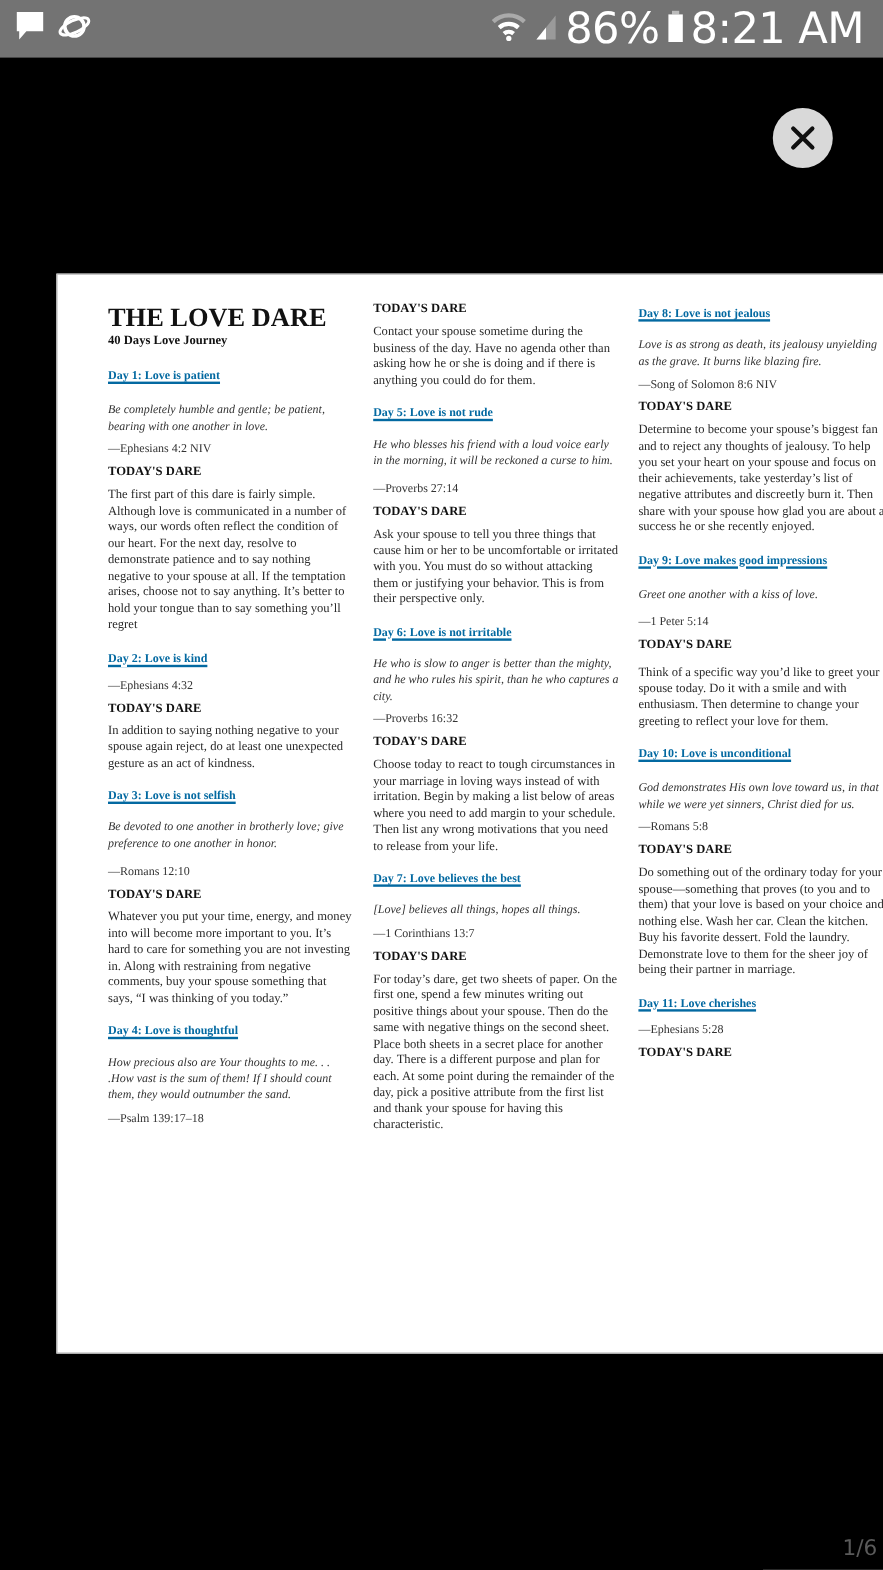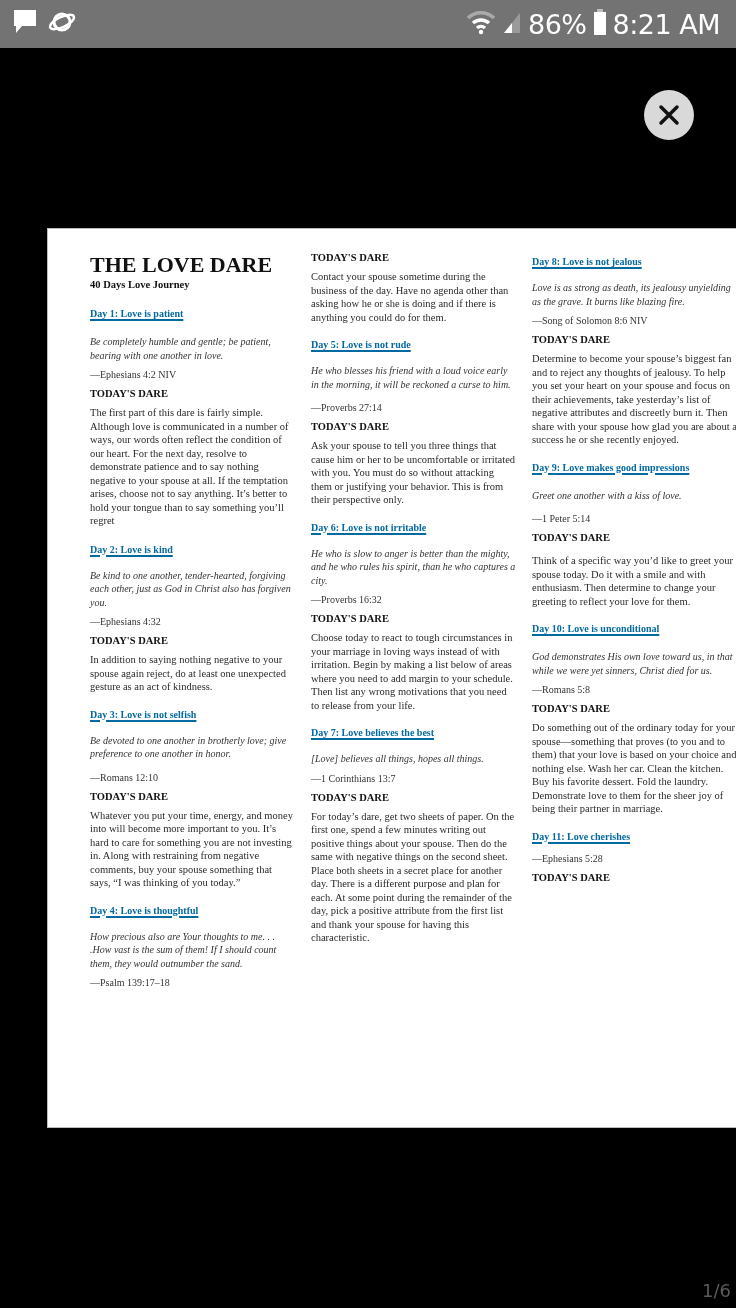--- a/index.html
+++ b/index.html
@@ -9,21 +9,21 @@
       font-family: "Liberation Sans", sans-serif;
     }
     .status-bar {
       position: absolute; left: 0; top: 0; width: 736px; height: 48px;
       background: #737373; color: #fff;
       display: flex; align-items: center; justify-content: space-between;
       padding: 0 16px 0 12px;
     }
     .sb-left, .sb-right { display: flex; align-items: center; gap: 10px; }
     .sb-right { gap: 6px; }
-    .sb-text { font-size: 27px; font-family: "DejaVu Sans", sans-serif; letter-spacing: -0.5px; }
+    .sb-text { font-size: 36px; font-family: "DejaVu Sans", sans-serif; letter-spacing: -0.5px; }
     .close-btn {
       position: absolute; left: 644px; top: 90px; width: 50px; height: 50px;
       border-radius: 50%; background: #d9d9d9;
       display: flex; align-items: center; justify-content: center;
       cursor: pointer;
     }
     .doc-image {
       position: absolute; left: 7px; top: 228px; width: 722px; height: 900px;
       background: #fff; border: 1px solid #bbb; margin-left: 40px;
     }
@@ -104,21 +104,20 @@
     <div style="margin-top:14px;">
       <div class="day-heading">Day 1: Love is patient</div>
       <div class="verse" style="margin-top:12px;">Be completely humble and gentle; be patient, bearing with one another in love.</div>
       <div class="ref" style="margin-top:6px;">—Ephesians 4:2 NIV</div>
       <div class="dare-label" style="margin-top:6px;">TODAY'S DARE</div>
       <div class="dare-text" style="margin-top:6px;">The first part of this dare is fairly simple. Although love is communicated in a number of ways, our words often reflect the condition of our heart. For the next day, resolve to demonstrate patience and to say nothing negative to your spouse at all. If the temptation arises, choose not to say anything. It’s better to hold your tongue than to say something you’ll regret</div>
     </div>
 
     <div style="margin-top:13px;">
       <div class="day-heading">Day 2: Love is kind</div>
-      <div class="verse" style="margin-top:10px;">Be kind to one another, tender-hearted, forgiving each other, just as God in Christ also has forgiven you.</div>
       <div class="ref" style="margin-top:6px;">—Ephesians 4:32</div>
       <div class="dare-label" style="margin-top:6px;">TODAY'S DARE</div>
       <div class="dare-text" style="margin-top:6px;">In addition to saying nothing negative to your spouse again reject, do at least one unexpected gesture as an act of kindness.</div>
     </div>
 
     <div style="margin-top:12px;">
       <div class="day-heading">Day 3: Love is not selfish</div>
       <div class="verse" style="margin-top:10px;">Be devoted to one another in brotherly love; give preference to one another in honor.</div>
       <div class="ref" style="margin-top:10px;">—Romans 12:10</div>
       <div class="dare-label" style="margin-top:6px;">TODAY'S DARE</div>

